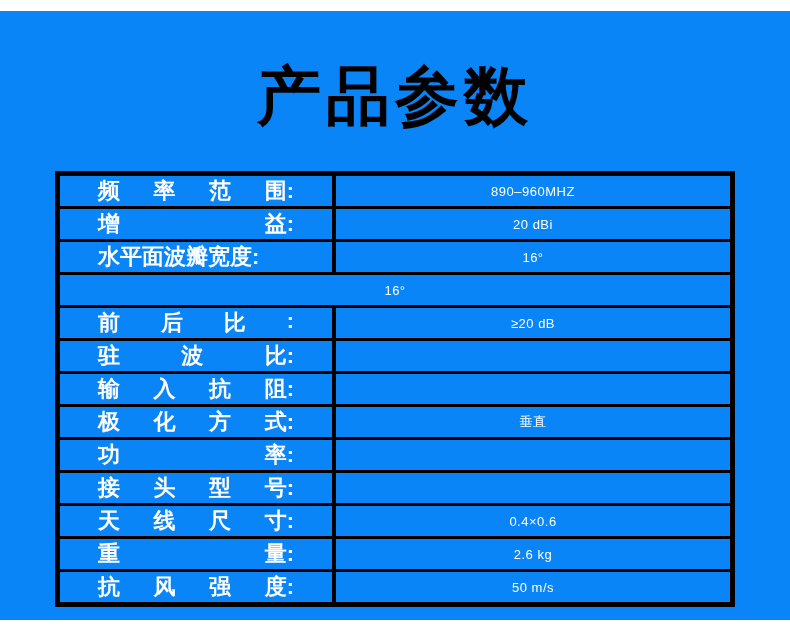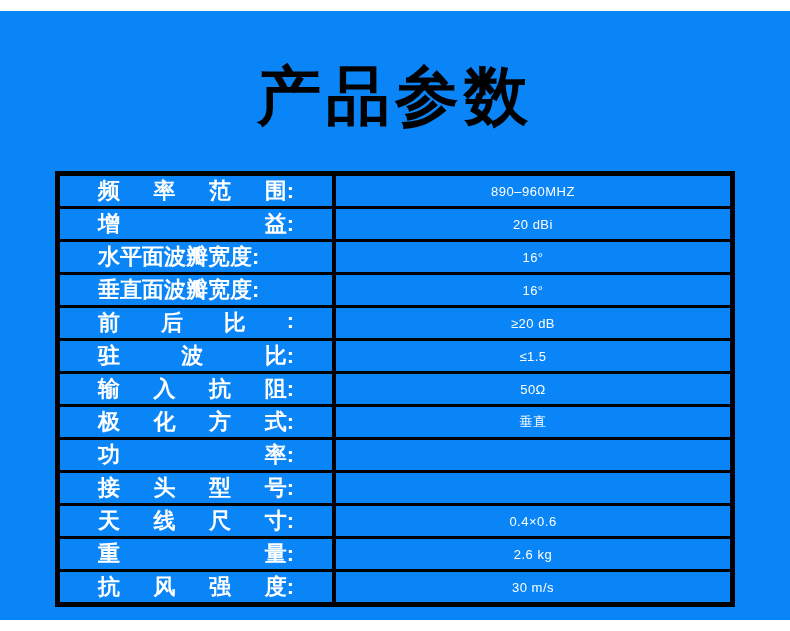--- a/index.html
+++ b/index.html
@@ -87,42 +87,37 @@
         </div>
         <div class="cell value-cell">20 dBi</div>
       </div>
       <div class="row">
         <div class="cell label-cell">
           <span class="just"><span>水平面波瓣宽度:</span></span>
         </div>
         <div class="cell value-cell">16°</div>
       </div>
       <div class="row">
-        <div class="cell label-cell">
-          <span class="just"><span>垂直面波瓣宽度:</span></span>
-        </div>
         <div class="cell value-cell">16°</div>
       </div>
       <div class="row">
         <div class="cell label-cell">
           <span class="just"><span>前</span><span>后</span><span>比</span><span>:</span></span>
         </div>
         <div class="cell value-cell">≥20 dB</div>
       </div>
       <div class="row">
         <div class="cell label-cell">
           <span class="just"><span>驻</span><span>波</span><span>比:</span></span>
         </div>
-        <div class="cell value-cell">≤1.5</div>
       </div>
       <div class="row">
         <div class="cell label-cell">
           <span class="just"><span>输</span><span>入</span><span>抗</span><span>阻:</span></span>
         </div>
-        <div class="cell value-cell">50Ω</div>
       </div>
       <div class="row">
         <div class="cell label-cell">
           <span class="just"><span>极</span><span>化</span><span>方</span><span>式:</span></span>
         </div>
         <div class="cell value-cell">垂直</div>
       </div>
       <div class="row">
         <div class="cell label-cell">
           <span class="just"><span>功</span><span>率:</span></span>
@@ -142,16 +137,16 @@
       <div class="row">
         <div class="cell label-cell">
           <span class="just"><span>重</span><span>量:</span></span>
         </div>
         <div class="cell value-cell">2.6 kg</div>
       </div>
       <div class="row">
         <div class="cell label-cell">
           <span class="just"><span>抗</span><span>风</span><span>强</span><span>度:</span></span>
         </div>
-        <div class="cell value-cell">30 m/s</div>
+        <div class="cell value-cell">50 m/s</div>
       </div>
     </div>
 </div>
 
 </body></html>

